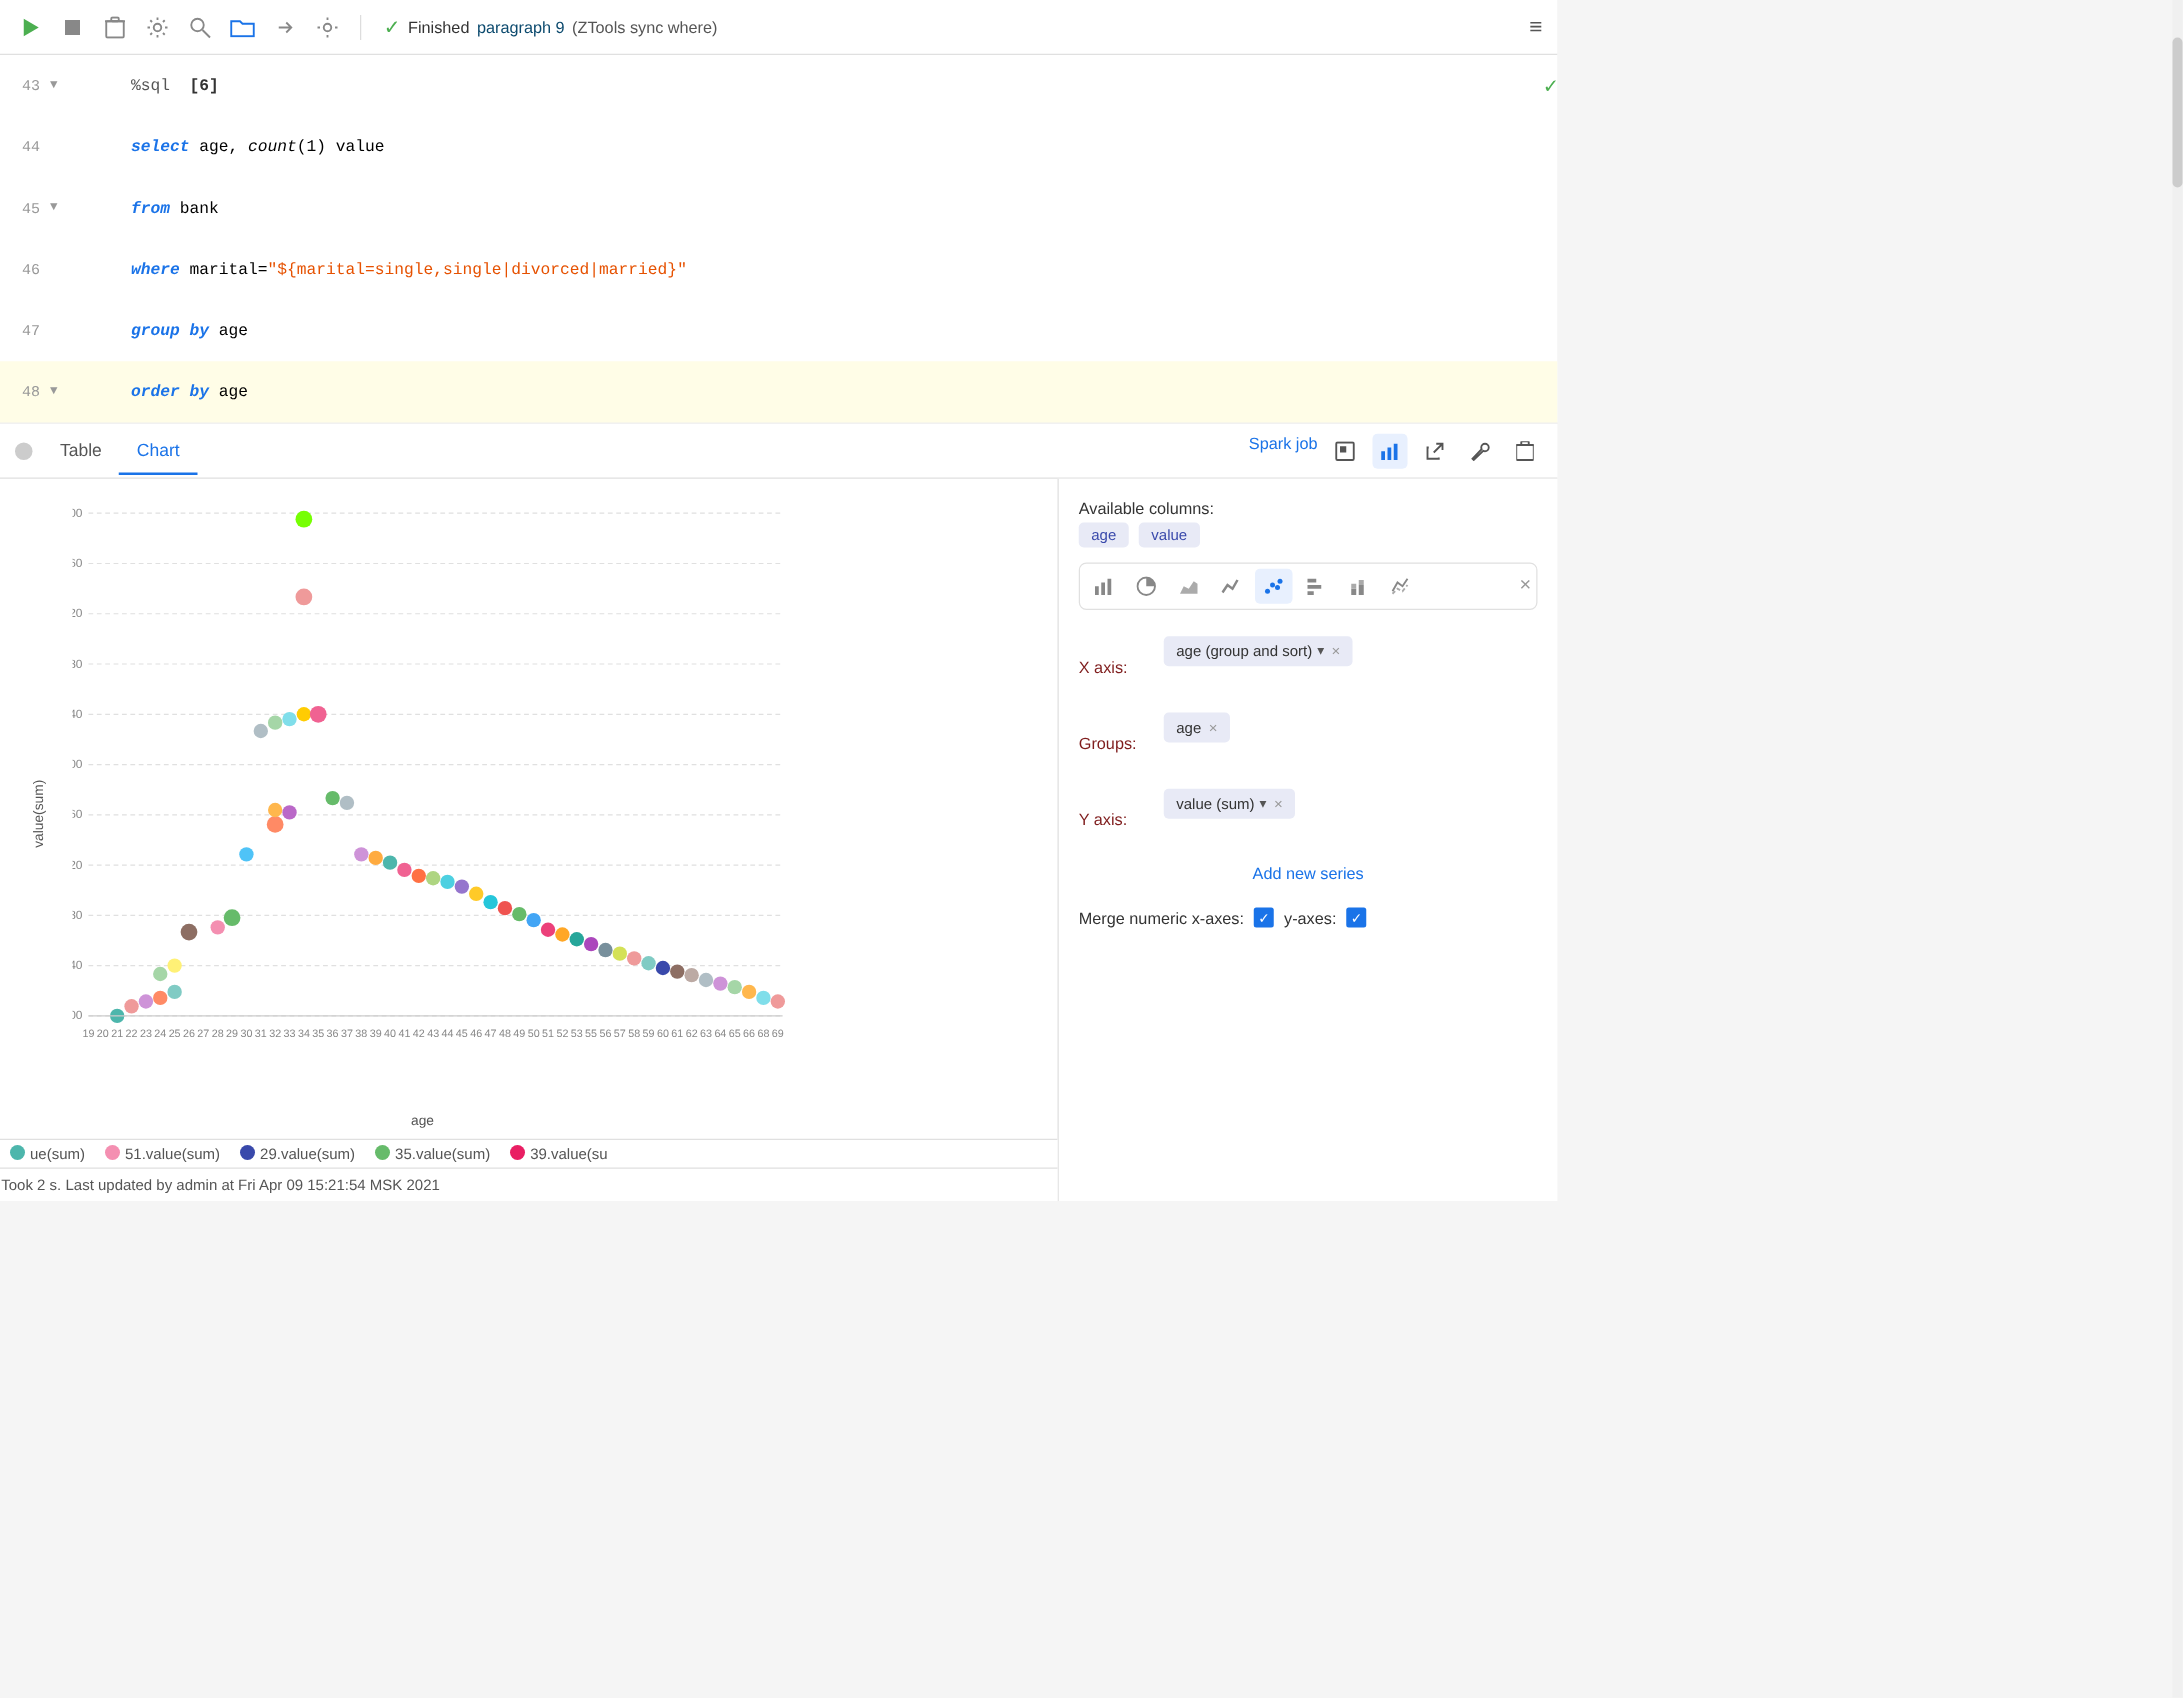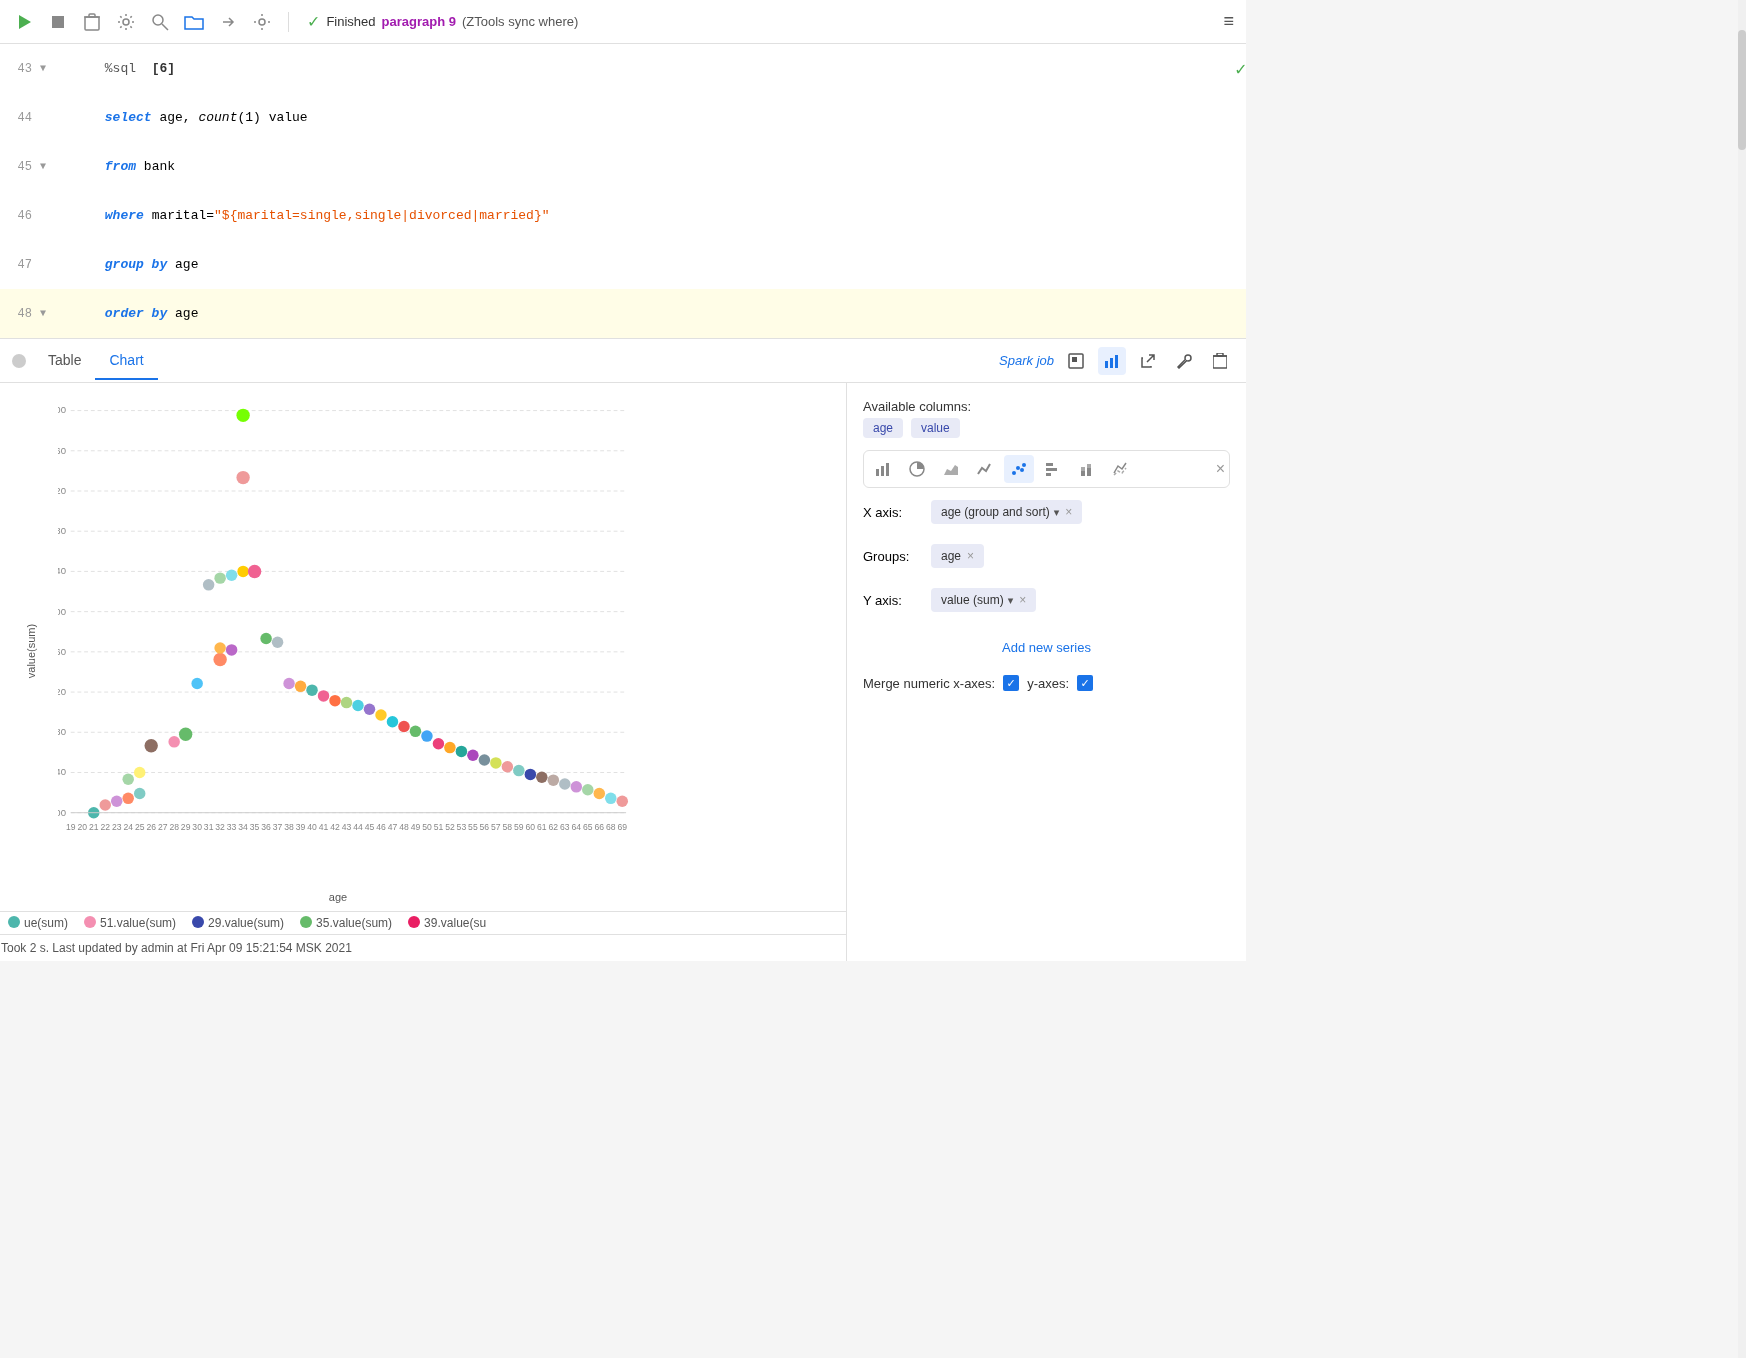--- a/index.html
+++ b/index.html
@@ -27,21 +27,21 @@
       display: flex; align-items: center; justify-content: center;
       cursor: pointer; color: #555;
     }
     .toolbar-sep { width: 1px; height: 20px; background: #ddd; margin: 0 4px; }
     .toolbar-status {
       display: flex; align-items: center; gap: 6px;
       margin-left: 4px; font-size: 13px;
     }
     .status-check { color: #4caf50; font-size: 16px; }
     .status-finished { color: #333; font-weight: 500; }
-    .status-paragraph { color: #a21caf; font-weight: 700; }
+    .status-paragraph { color: #0c4a6e; font-weight: 400; }
     .status-error { color: #555; }
     .toolbar-right { margin-left: auto; }
     .toolbar-menu-icon { color: #555; font-size: 18px; cursor: pointer; }
 
     
     .code-area {
       background: #fff;
       border-bottom: 1px solid #e0e0e0;
       font-family: 'Courier New', monospace;
       font-size: 13px;
@@ -100,23 +100,22 @@
       border-bottom: 2px solid transparent;
       margin-bottom: -1px;
     }
     .tab.active {
       color: #1a73e8;
       border-bottom: 2px solid #1a73e8;
     }
     .output-header-right {
       margin-left: auto;
       display: flex;
-      align-items: center;
+      align-items: flex-start;
       gap: 8px;
-      font-style: italic;
     }
     .spark-job-link { color: #1a73e8; cursor: pointer; font-size: 13px; }
     .icon-btn {
       width: 28px; height: 28px;
       display: flex; align-items: center; justify-content: center;
       cursor: pointer; color: #555; font-size: 16px;
       border-radius: 4px;
     }
     .icon-btn.active { background: #e8f0fe; color: #1a73e8; }
 
@@ -271,23 +270,24 @@
     
     .axis-row {
       display: flex;
       align-items: center;
       gap: 8px;
       margin-bottom: 8px;
     }
     .axis-label {
       width: 60px;
       font-size: 13px;
-      color: #000000;
+      color: #7f1d1d;
       font-weight: 500;
       flex-shrink: 0;
+      margin-top: 26px;
     }
     .axis-value {
       background: #e8eaf6;
       border-radius: 4px;
       padding: 5px 10px;
       font-size: 12px;
       color: #333;
       display: flex;
       align-items: center;
       gap: 4px;

